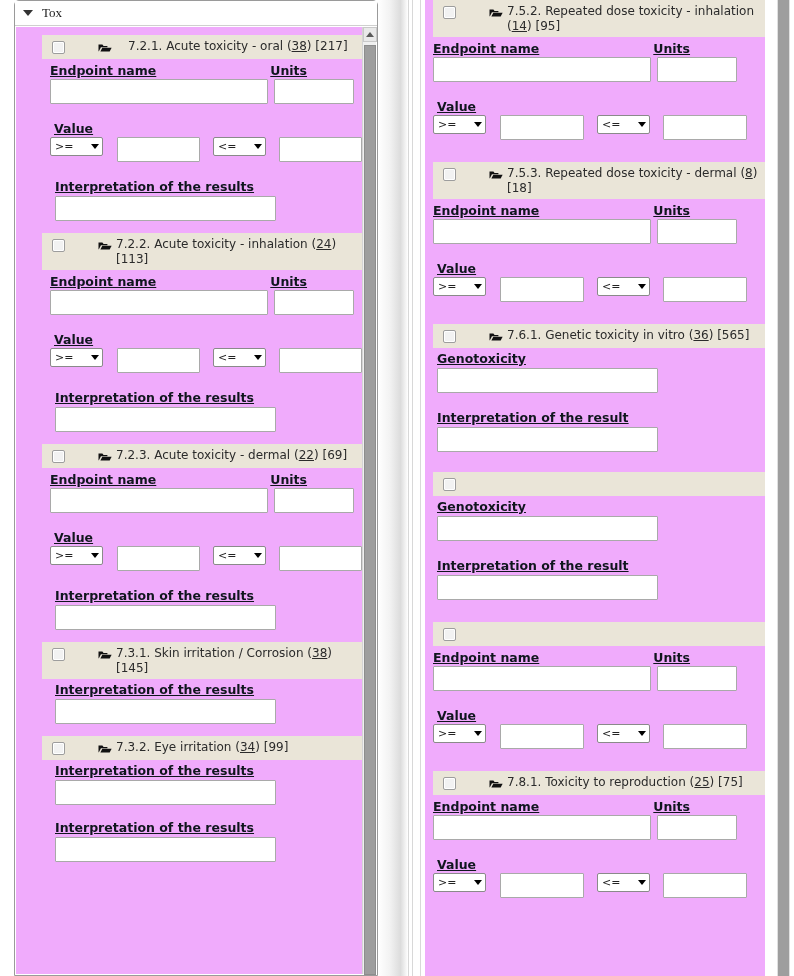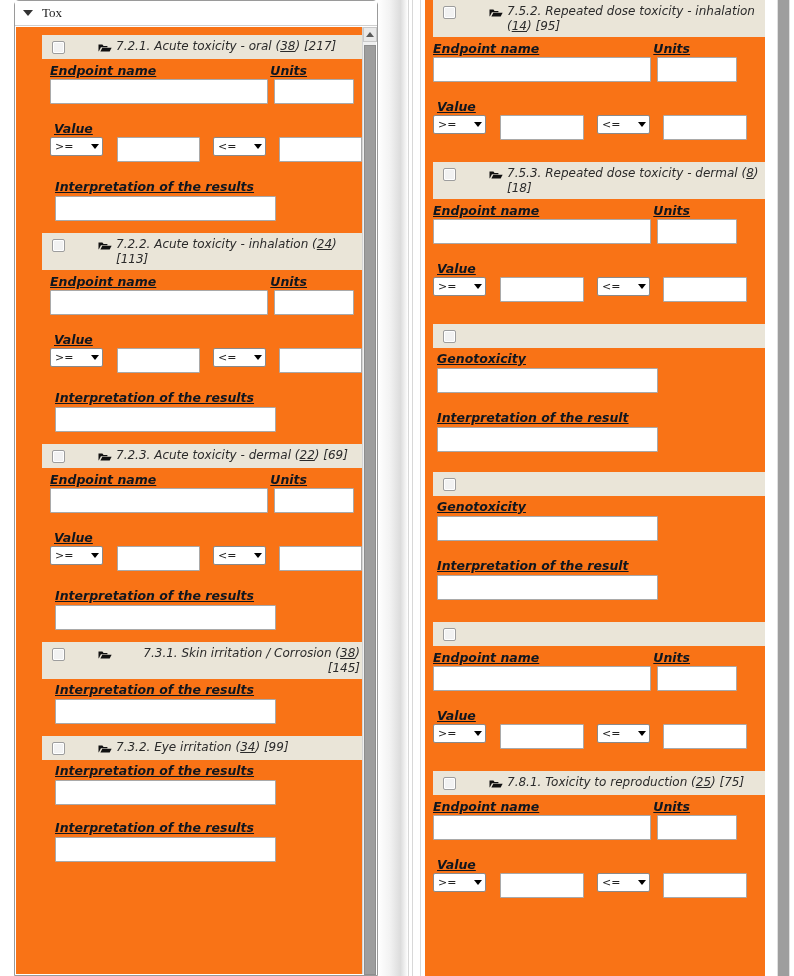--- a/index.html
+++ b/index.html
@@ -50,23 +50,22 @@
     border-right:5px solid transparent;
     border-top:6px solid #333;
     margin-right:9px;
   }
 
   
   .scroll-body {
     position:absolute;
     left:2px; right:16px;
     top:27px; bottom:2px;
-    background:#f97316;
+    background:#f0abfc;
     overflow:hidden;
-    font-style:italic;
   }
   #right-panel .scroll-body { top:0; bottom:0; left:0; right:0; }
 
   .sec-head {
     position:relative;
     background:#eae5d8;
     min-height:24px;
     display:flex;
     align-items:flex-start;
     padding:3px 4px 3px 0;
@@ -214,21 +213,21 @@
 
     <div class="tox-bar">
       <span class="tox-caret"></span>
       <span>Tox</span>
     </div>
 
     <div class="scroll-body" id="left-body">
         <div style="height: 8px;"></div>
         <div class="sec-head" style="margin-left: 26px; width: 322px;">
           <span class="chk"></span>
-          <span class="sec-title-wrap" style="margin-left: 33px;">
+          <span class="sec-title-wrap" style="margin-left: 33px; gap: 12px;">
             <span class="folder-icon">
               <svg width="14" height="12" viewBox="0 0 14 12">
                 <path d="M0.5 9.2 L0.5 2.6 L4.4 2.6 L5.6 4.0 L9.4 4.0 L9.4 5.2 L2.9 5.2 L0.9 9.2 Z" fill="#111"></path>
                 <path d="M2.4 9.4 L4.3 5.7 L13.6 5.7 L11.7 9.4 Z" fill="#111"></path>
               </svg>
             </span>
             <span class="sec-title"><span>7.2.1.</span> <span>Acute toxicity - oral</span> (<span class="lnk">38</span>) <span>[217]</span></span>
           </span>
         </div>
         <div style="padding-left: 34px;">
@@ -326,21 +325,21 @@
             <span class="tin" style="width: 84px; height: 25px; margin-left: 14px;"></span>
             <span class="sel" style="margin-left: 13px;">
               <span>&lt;=</span>
               <span class="arr"></span>
             </span>
             <span class="tin" style="width: 84px; height: 25px; margin-left: 13px;"></span>
           </div></div>
         <div style="height: 14px;"></div>
         <div style="padding-left: 39px;"><div class="flabel" style="margin: 0px 0px 2px;">Interpretation of the results</div><div><span class="tin" style="width: 221px; height: 25px;"></span></div></div>
         <div style="height: 12px;"></div>
-        <div class="sec-head" style="margin-left: 26px; width: 322px; text-align: right;">
+        <div class="sec-head" style="margin-left: 26px; width: 322px;">
           <span class="chk"></span>
           <span class="sec-title-wrap" style="margin-left: 33px;">
             <span class="folder-icon">
               <svg width="14" height="12" viewBox="0 0 14 12">
                 <path d="M0.5 9.2 L0.5 2.6 L4.4 2.6 L5.6 4.0 L9.4 4.0 L9.4 5.2 L2.9 5.2 L0.9 9.2 Z" fill="#111"></path>
                 <path d="M2.4 9.4 L4.3 5.7 L13.6 5.7 L11.7 9.4 Z" fill="#111"></path>
               </svg>
             </span>
             <span class="sec-title"><span>7.3.1.</span> <span>Skin irritation / Corrosion</span> (<span class="lnk">38</span>) <span>[145]</span></span>
           </span>
@@ -446,20 +445,29 @@
             <span class="tin" style="width: 84px; height: 25px; margin-left: 14px;"></span>
             <span class="sel" style="margin-left: 13px;">
               <span>&lt;=</span>
               <span class="arr"></span>
             </span>
             <span class="tin" style="width: 84px; height: 25px; margin-left: 13px;"></span>
           </div></div>
         <div style="height: 22px;"></div>
         <div class="sec-head" style="margin-left: 8px; width: 332px;">
           <span class="chk"></span>
+          <span class="sec-title-wrap" style="margin-left: 33px;">
+            <span class="folder-icon">
+              <svg width="14" height="12" viewBox="0 0 14 12">
+                <path d="M0.5 9.2 L0.5 2.6 L4.4 2.6 L5.6 4.0 L9.4 4.0 L9.4 5.2 L2.9 5.2 L0.9 9.2 Z" fill="#111"></path>
+                <path d="M2.4 9.4 L4.3 5.7 L13.6 5.7 L11.7 9.4 Z" fill="#111"></path>
+              </svg>
+            </span>
+            <span class="sec-title"><span>7.6.1.</span> <span>Genetic toxicity in vitro</span> (<span class="lnk">36</span>) <span>[565]</span></span>
+          </span>
         </div>
         <div style="padding-left: 12px;"><div class="flabel" style="margin: 0px 0px 2px;">Genotoxicity</div><div><span class="tin" style="width: 221px; height: 25px;"></span></div></div>
         <div style="height: 14px;"></div>
         <div style="padding-left: 12px;"><div class="flabel" style="margin: 0px 0px 2px;">Interpretation of the result</div><div><span class="tin" style="width: 221px; height: 25px;"></span></div></div>
         <div style="height: 20px;"></div>
         <div class="sec-head" style="margin-left: 8px; width: 332px;">
           <span class="chk"></span>
         </div>
         <div style="padding-left: 12px;"><div class="flabel" style="margin: 0px 0px 2px;">Genotoxicity</div><div><span class="tin" style="width: 221px; height: 25px;"></span></div></div>
         <div style="height: 14px;"></div>

